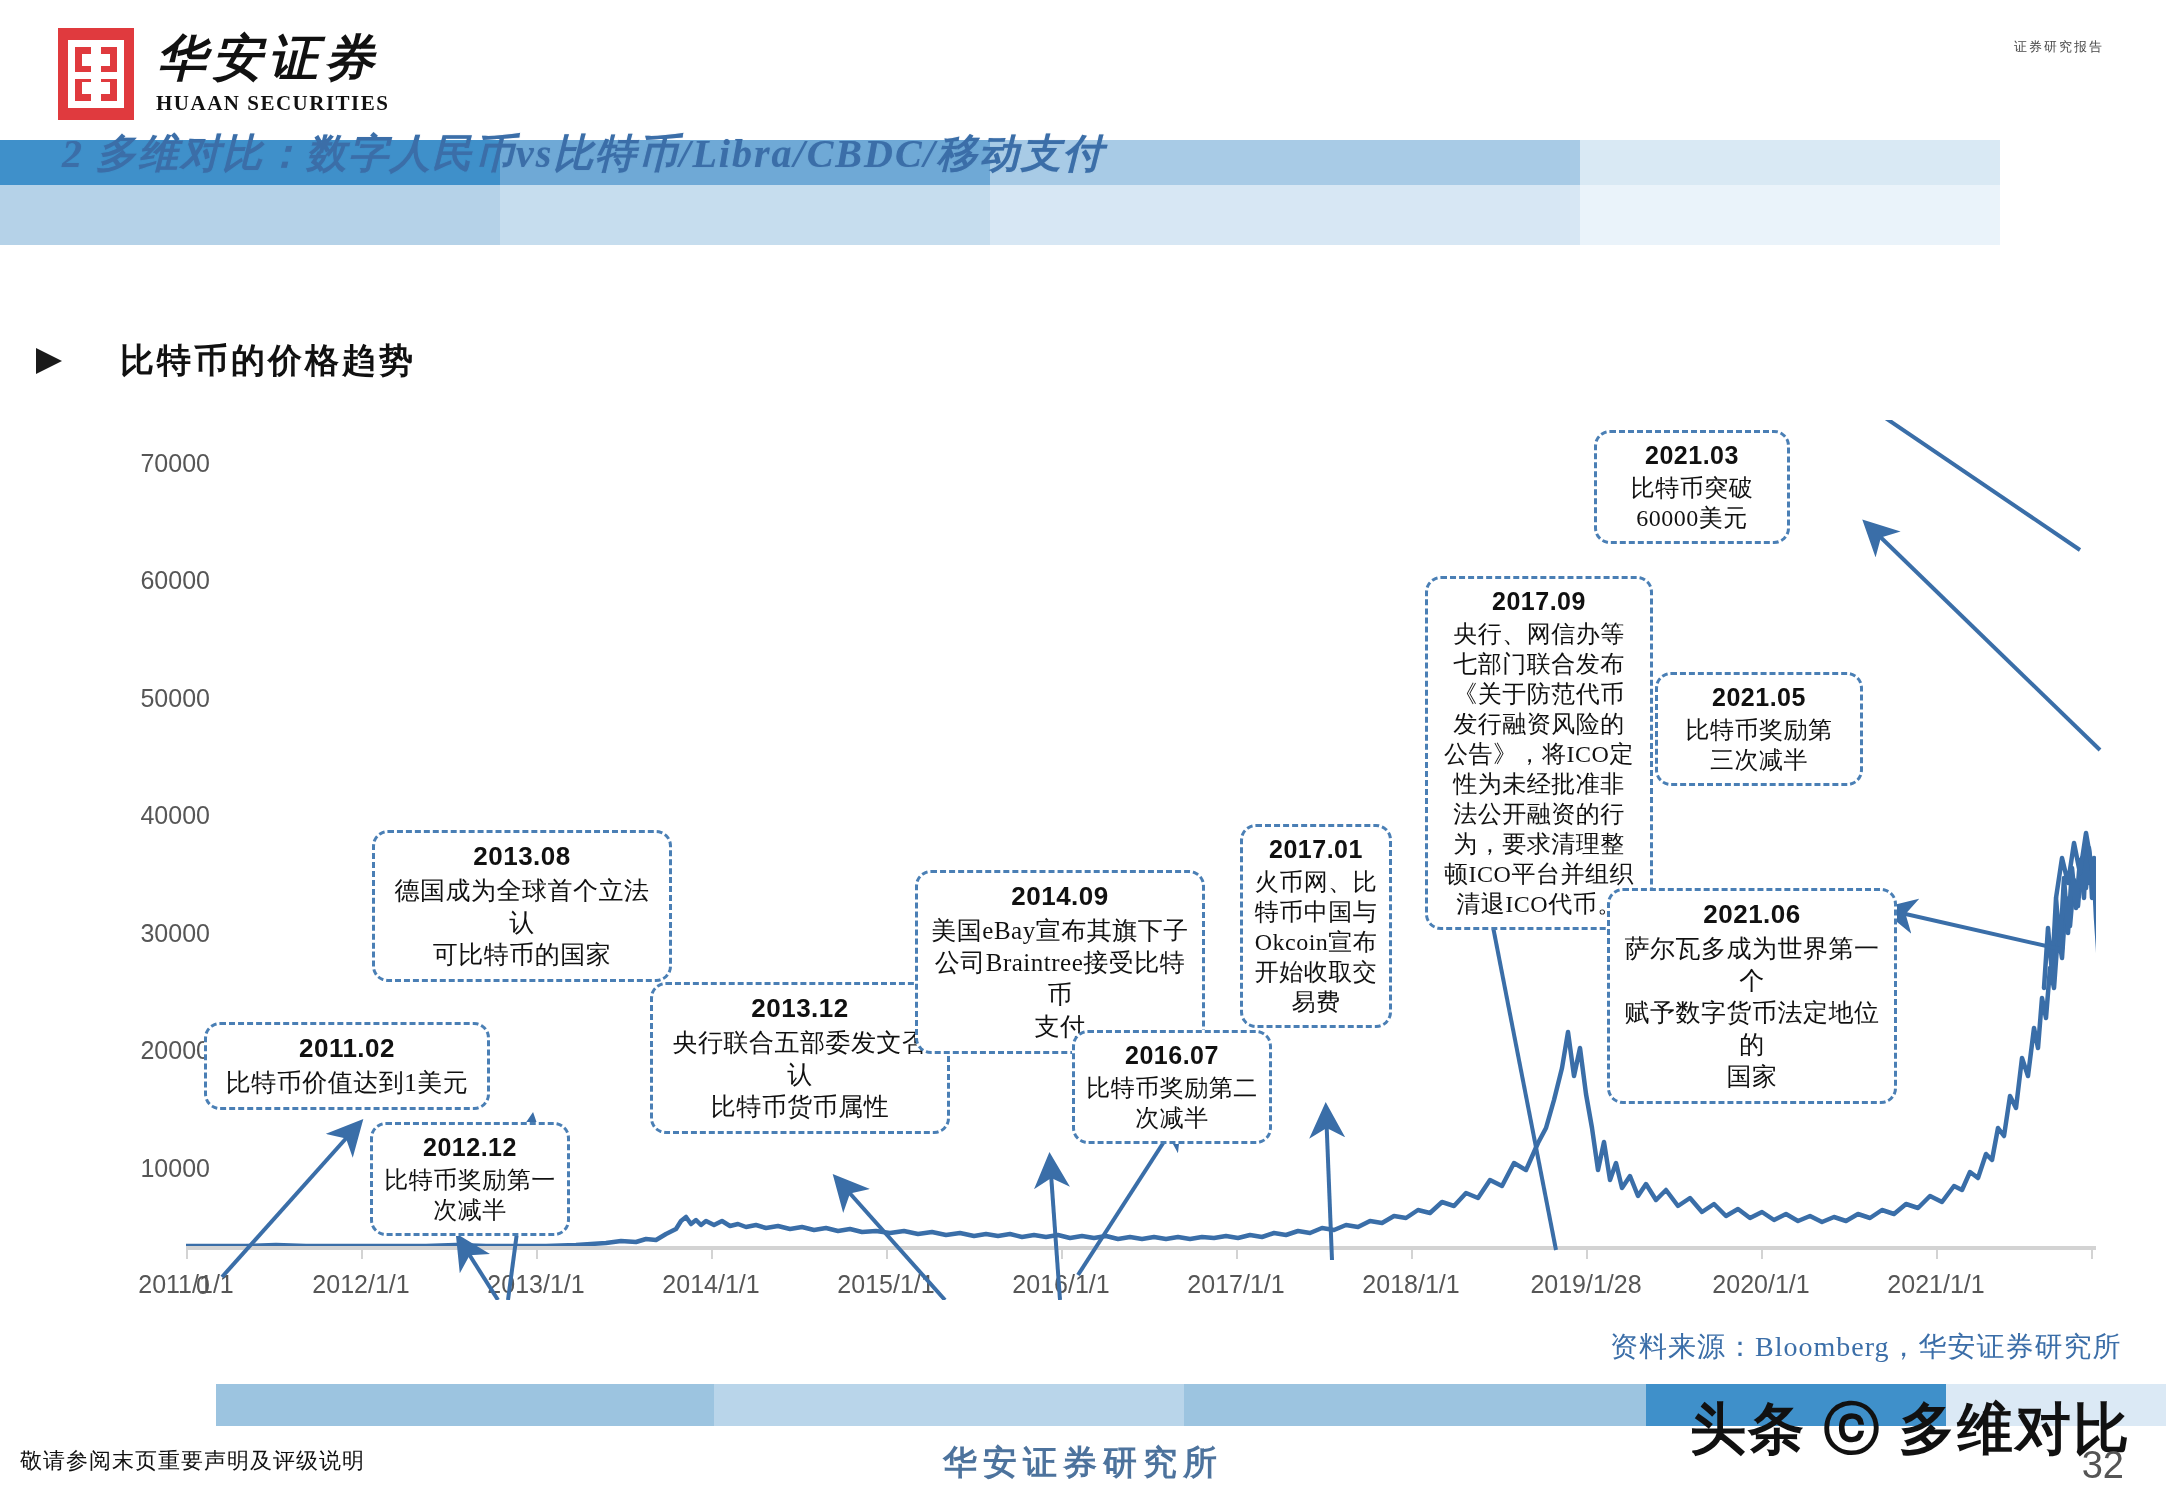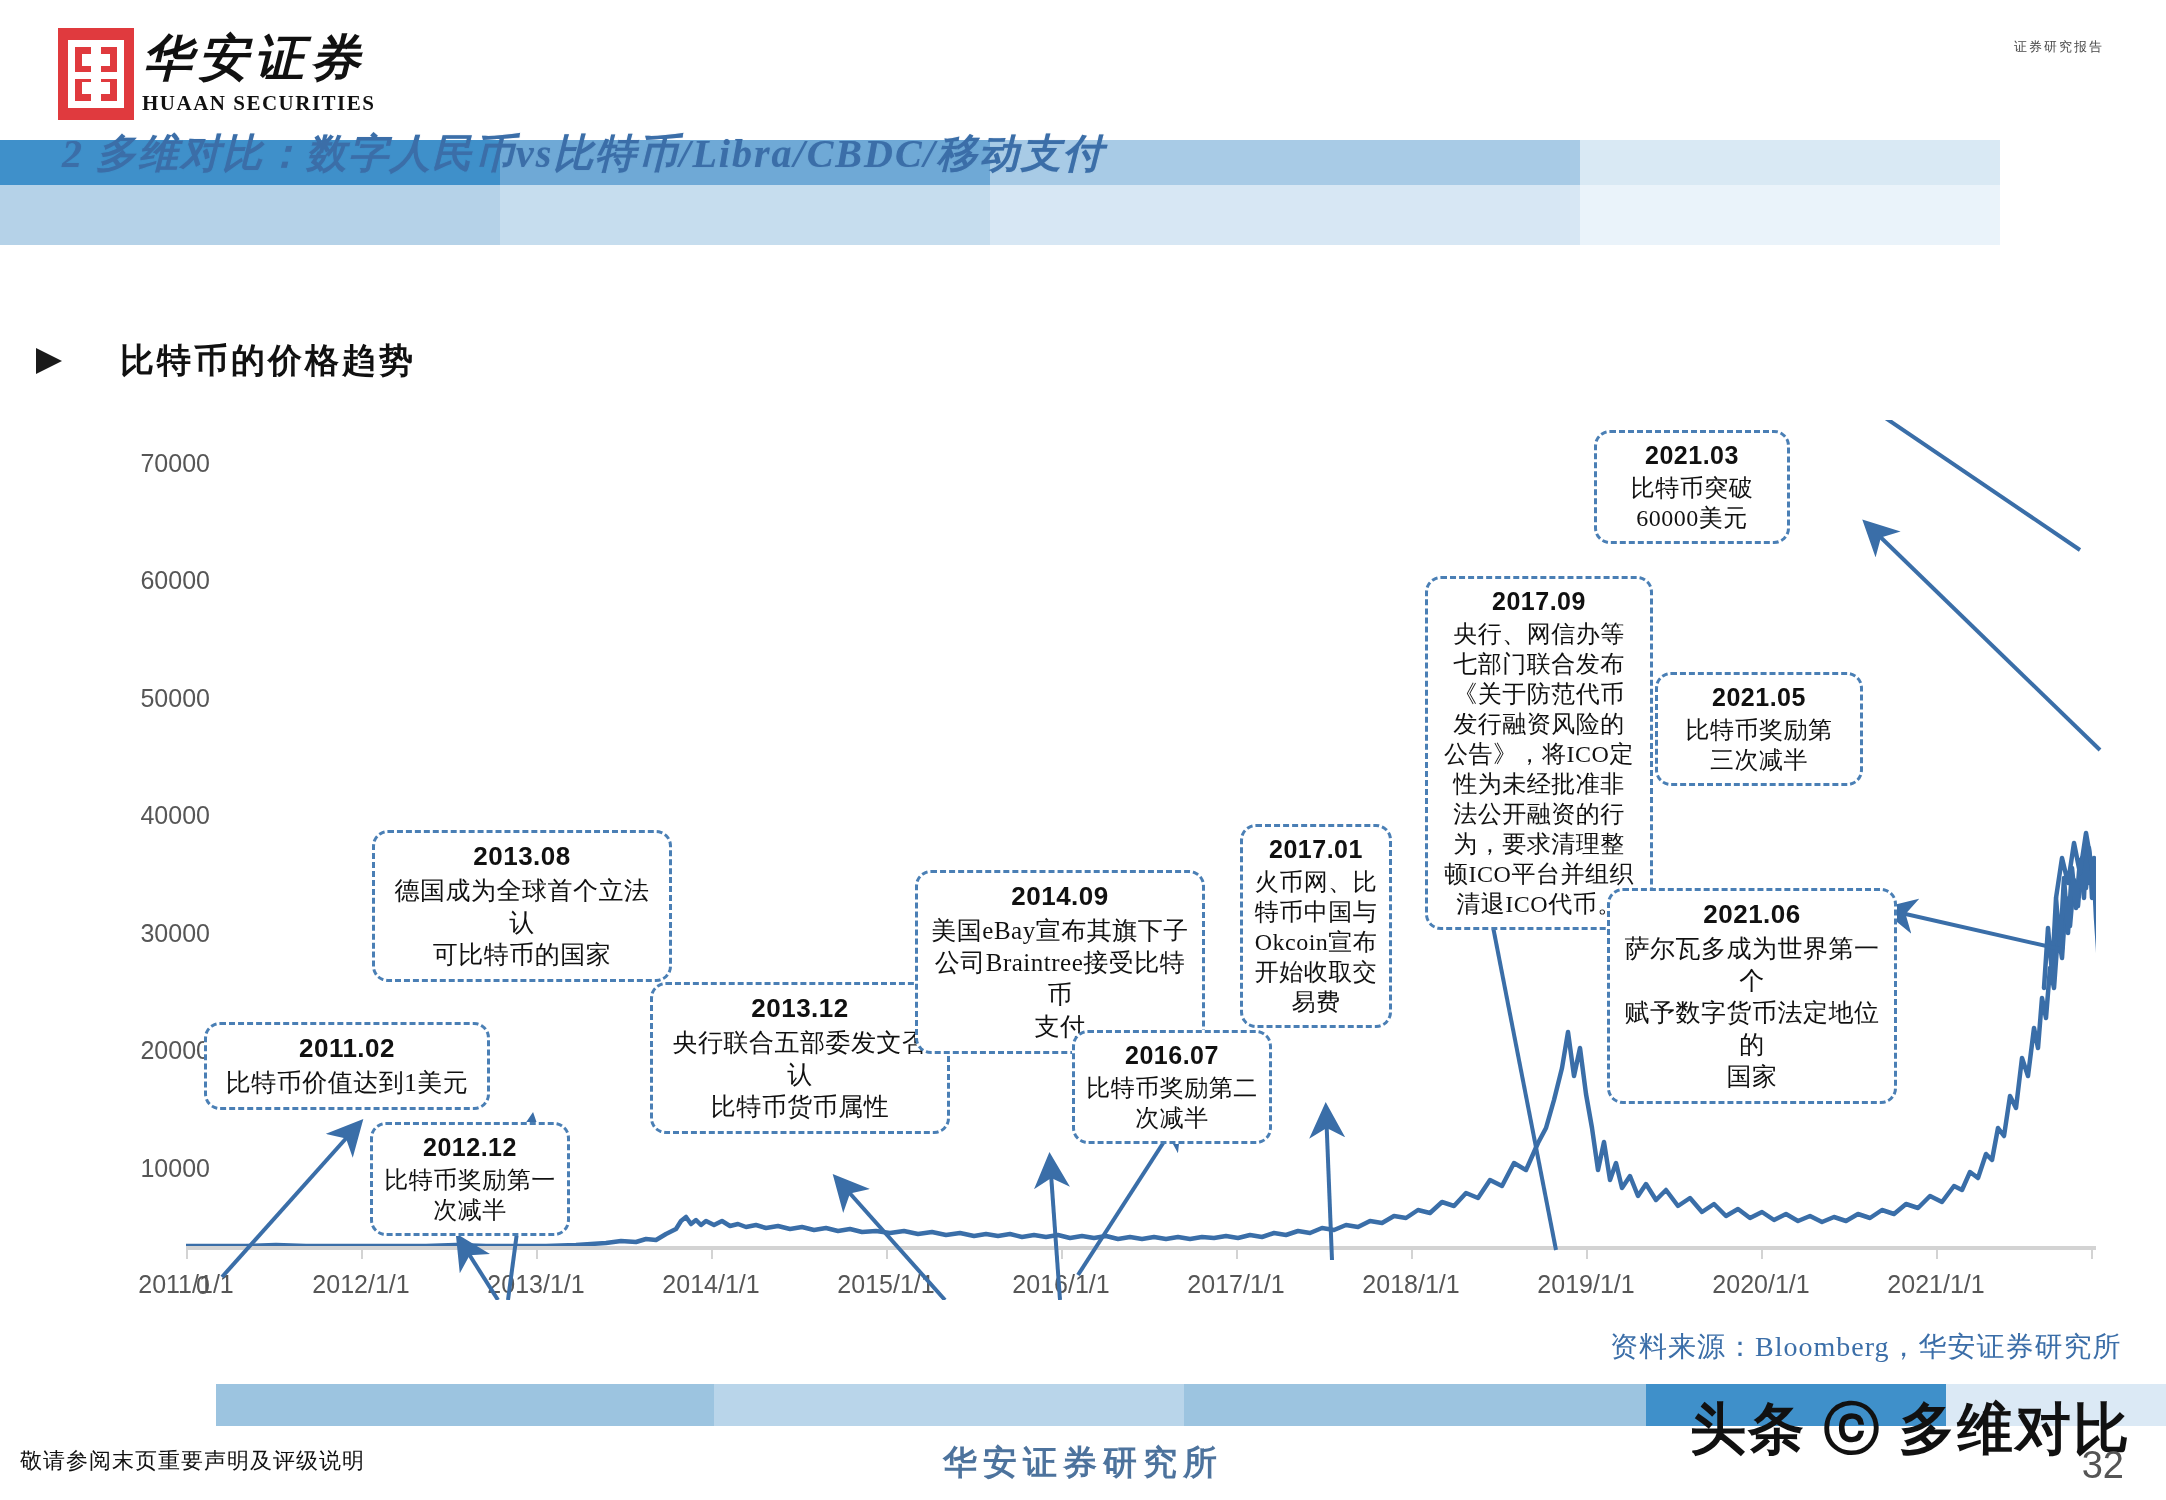--- a/index.html
+++ b/index.html
@@ -9,21 +9,21 @@
     font-family:"Liberation Serif","DejaVu Serif",serif;
   }
   .page{position:absolute;inset:0;}
 
   
   .hdr-note{
     position:absolute;right:62px;top:38px;
     font-size:13px;color:#4a4a4a;letter-spacing:2px;
     font-family:"Liberation Serif",serif;
   }
-  .logo-wrap{position:absolute;left:58px;top:28px;display:flex;align-items:center;gap:8px;}
+  .logo-wrap{position:absolute;left:58px;top:28px;display:flex;align-items:center;gap:22px;}
   .logo-mark{
     width:76px;height:92px;background:#e03a3e;position:relative;
   }
   .logo-mark i{position:absolute;background:#fff;display:block;}
   .lm1{left:10px;top:12px;width:56px;height:7px;}
   .lm2{left:10px;top:12px;width:7px;height:68px;}
   .lm3{right:10px;top:12px;width:7px;height:68px;}
   .lm4{left:10px;bottom:12px;width:56px;height:7px;}
   .lm5{left:24px;top:26px;width:12px;height:12px;}
   .lm6{right:24px;top:26px;width:12px;height:12px;}
@@ -238,21 +238,21 @@
       <div class="tick" style="left:1905px"></div>
 
       <span class="xlab" style="left:0px">2011/1/1</span>
       <span class="xlab" style="left:175px">2012/1/1</span>
       <span class="xlab" style="left:350px">2013/1/1</span>
       <span class="xlab" style="left:525px">2014/1/1</span>
       <span class="xlab" style="left:700px">2015/1/1</span>
       <span class="xlab" style="left:875px">2016/1/1</span>
       <span class="xlab" style="left:1050px">2017/1/1</span>
       <span class="xlab" style="left:1225px">2018/1/1</span>
-      <span class="xlab" style="left:1400px">2019/1/1</span>
+      <span class="xlab" style="left:1400px">2019/1/28</span>
       <span class="xlab" style="left:1575px">2020/1/1</span>
       <span class="xlab" style="left:1750px">2021/1/1</span>
     </div>
 
     <svg style="position:absolute;left:0;top:0;width:2166px;height:880px;pointer-events:none" viewBox="0 0 2166 880">
       <defs>
         <marker id="ah" markerWidth="9" markerHeight="9" refX="7" refY="4.5" orient="auto">
           <path d="M0,0 L9,4.5 L0,9 L2.5,4.5 z" fill="#3a6ea8"></path>
         </marker>
       </defs>

